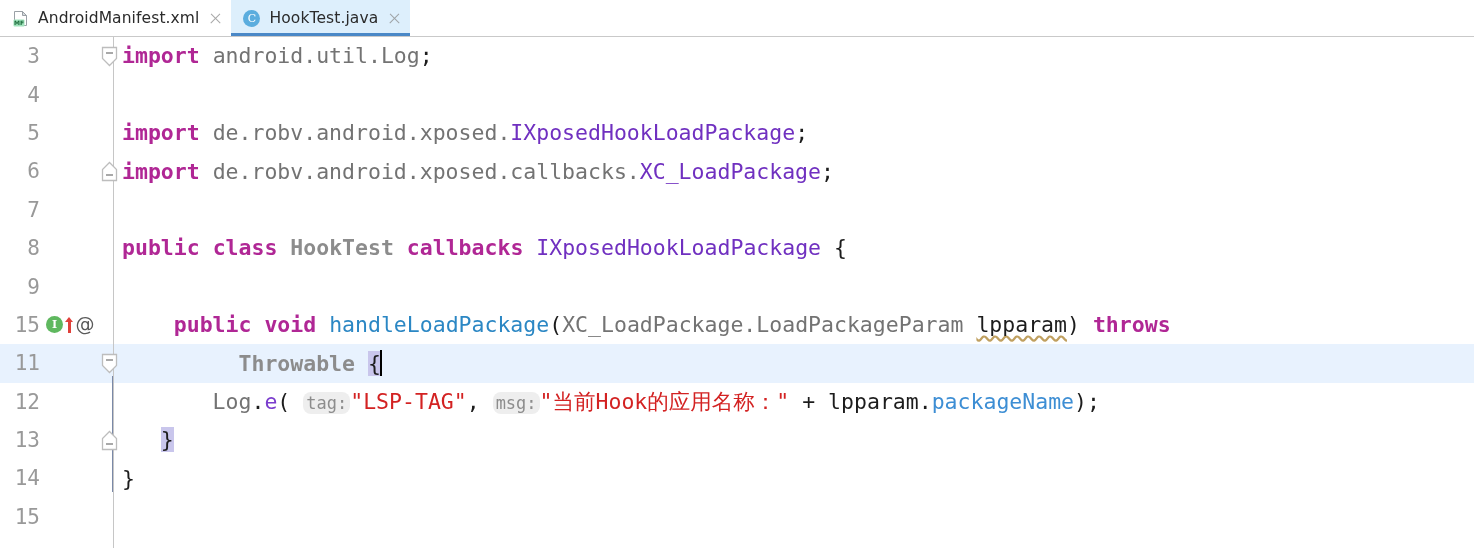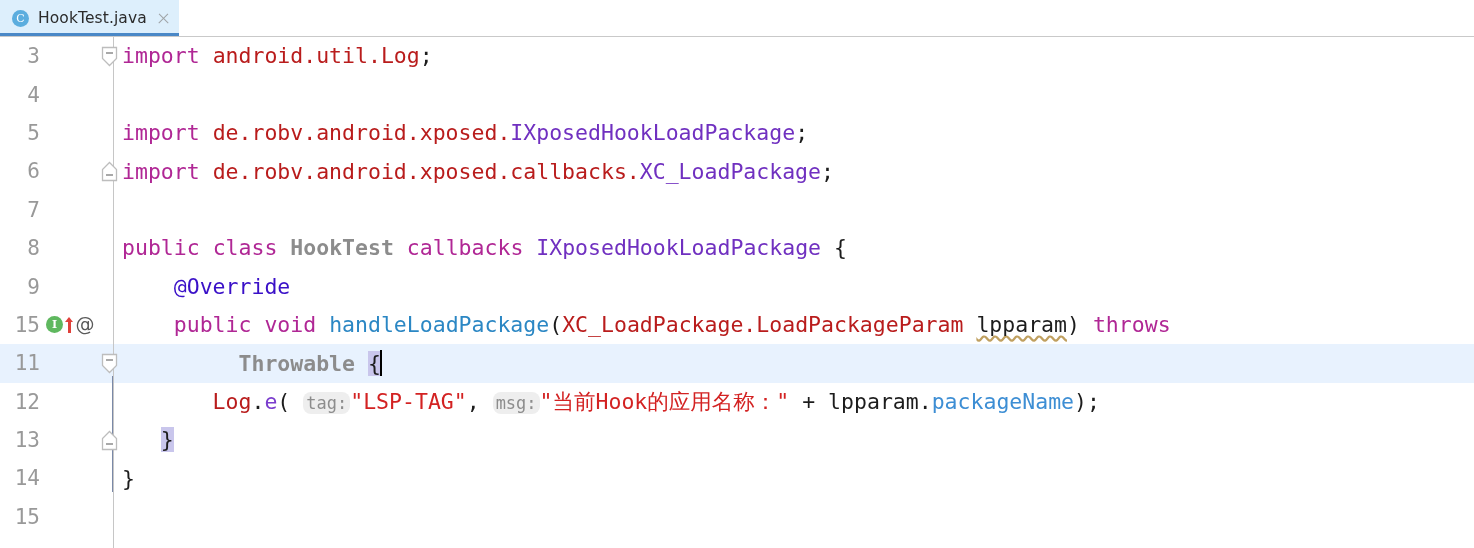--- a/index.html
+++ b/index.html
@@ -147,22 +147,22 @@
     font-size: 21.5px;
     line-height: 1;
     white-space: pre;
     color: #2b2b2b;
     padding-left: 2px;
     position: relative;
     z-index: 2;
   }
 
   
-  .kw    { color: #b02795; font-weight: normal; }
-  .ident { color: #b91c1c; }
+  .kw    { color: #b02795; font-weight: bold; }
+  .ident { color: #737373; }
   .cls   { color: #7030c0; }
   .gray  { color: #8c8c8c; font-weight: bold; }
   .anno  { color: #3a10c8; }
   .meth  { color: #2b87c4; }
   .field { color: #3d8ed4; margin-top: 28px; }
   .str   { color: #d32222; }
   .plain { color: #1c1c1c; }
   .op    { color: #1c1c1c; }
   .mcall { color: #7a3ccd; }
 
@@ -261,20 +261,32 @@
     align-items: center;
     justify-content: center;
     line-height: 1;
   }
 </style>
 </head>
 <body>
 
 <div class="tabbar">
 
+  <div class="tab">
+    <span class="tab-icon">
+      <svg class="ic-xml" viewBox="0 0 17 17" width="17" height="17">
+        <path d="M2.5 1.5h8l4 4v10h-12z" fill="#ffffff" stroke="#9aa0a6" stroke-width="1"></path>
+        <path d="M10.5 1.5v4h4z" fill="#d6dadd" stroke="#9aa0a6" stroke-width="1"></path>
+        <rect x="1.5" y="9.5" width="11" height="7" rx="1" fill="#9fe3bb"></rect>
+        <text x="7" y="15.2" font-family="DejaVu Sans, sans-serif" font-size="6" font-weight="bold" fill="#1d6b3c" text-anchor="middle">MF</text>
+      </svg>
+    </span>
+    <span class="tab-label">AndroidManifest.xml</span>
+    <span class="tab-close"></span>
+  </div>
 
 
   <div class="tab active">
     <span class="tab-icon">
       <span class="ic-java">C</span>
     </span>
     <span class="tab-label">HookTest.java</span>
     <span class="tab-close"></span>
   </div>
 
@@ -338,21 +350,20 @@
     <span class="lineno">8</span>
     <span class="marks"></span>
     <span class="fold"></span>
     <span class="code"><span class="kw">public</span><span class="plain"> </span><span class="kw">class</span><span class="plain"> </span><span class="gray">HookTest</span><span class="plain"> </span><span class="kw">callbacks</span><span class="plain"> </span><span class="cls">IXposedHookLoadPackage</span><span class="plain"> </span><span class="plain">{</span></span>
   </div>
 
   <div class="line">
     <span class="lineno">9</span>
     <span class="marks"></span>
     <span class="fold"></span>
-    <span class="code"><span class="plain">    </span><span class="anno">@Override</span></span>
   </div>
 
   <div class="line">
     <span class="lineno">15</span>
     <span class="marks">
       <span class="icon-impl">I</span>
       <span class="icon-arrow"></span>
       <span class="icon-at">@</span>
     </span>
     <span class="fold"></span>

